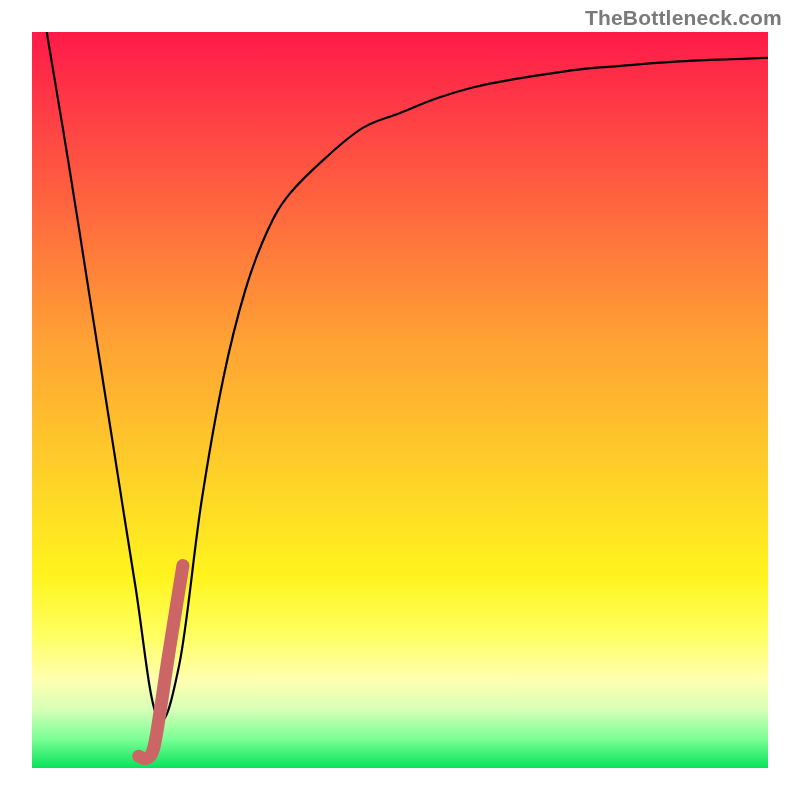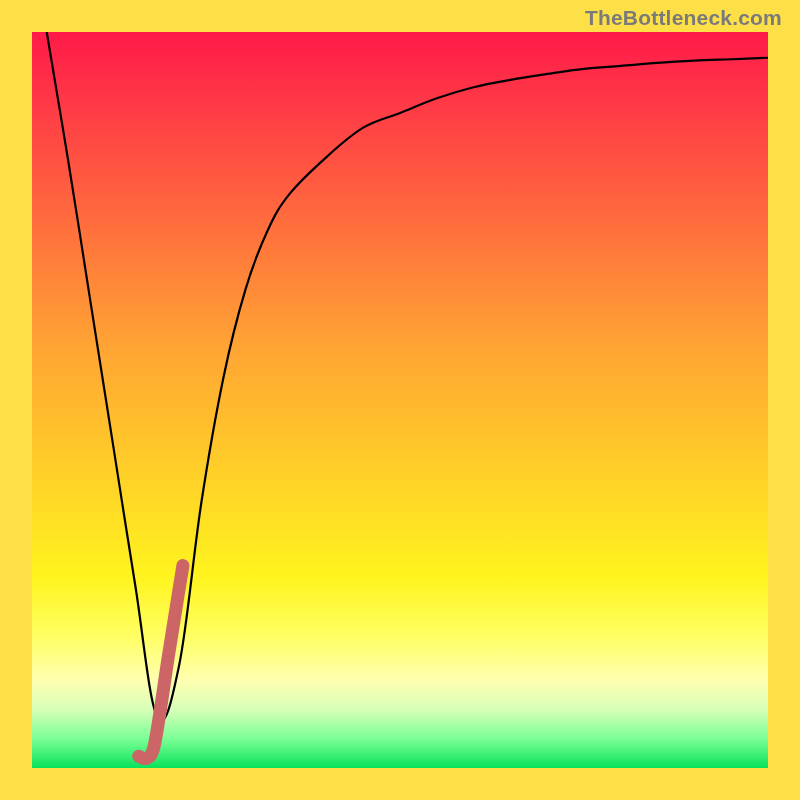--- a/index.html
+++ b/index.html
@@ -10,21 +10,21 @@
     background: #000;
     overflow: hidden;
     font-family: Arial, Helvetica, sans-serif;
   }
   .frame {
     position: absolute;
     left: 0;
     top: 0;
     width: 800px;
     height: 800px;
-    background: #fde047;
+    background: #ffffff;
   }
   .plot {
     position: absolute;
     left: 32px;
     top: 32px;
     width: 736px;
     height: 736px;
     
     background: linear-gradient(
       to bottom,

